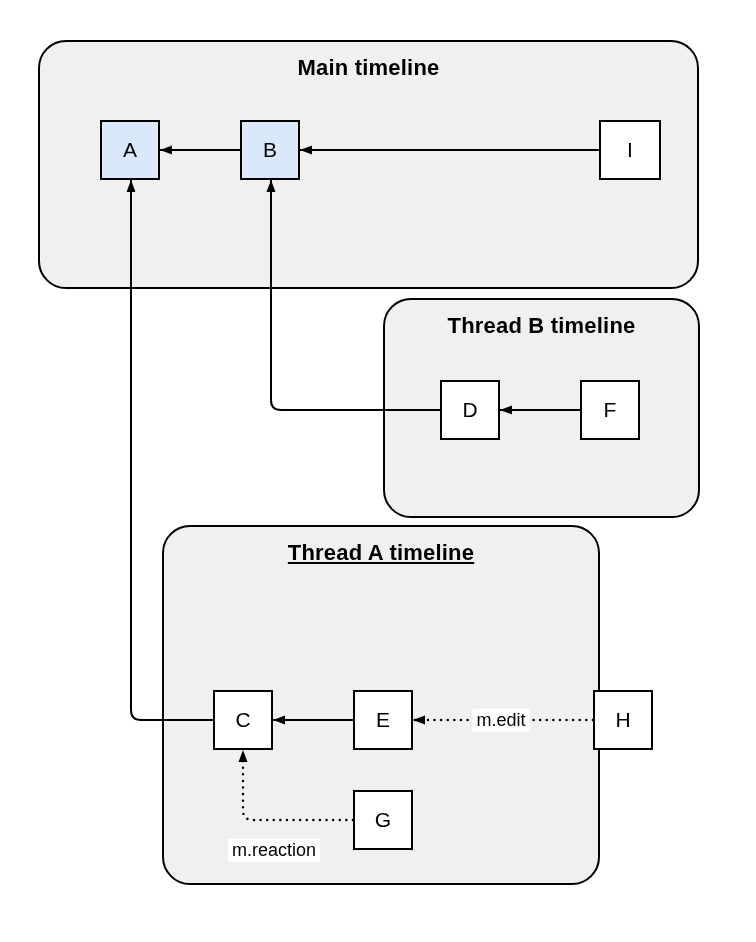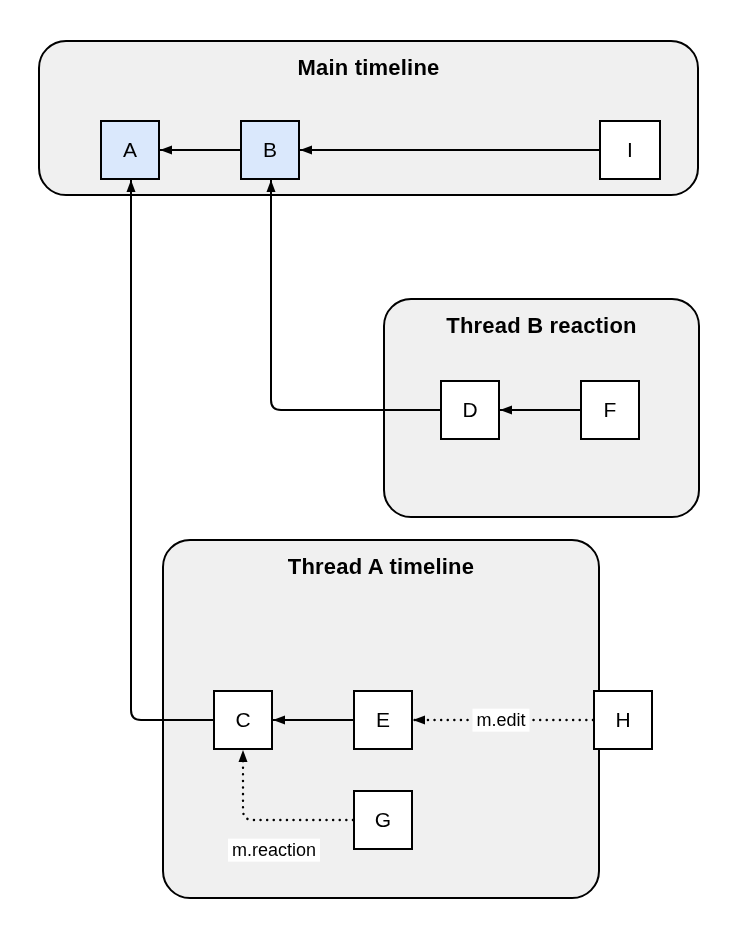--- a/index.html
+++ b/index.html
@@ -67,27 +67,27 @@
     padding: 1px 4px;
     white-space: nowrap;
     line-height: 1.15;
     text-align: center;
   }
 </style>
 </head>
 <body>
 
 <div class="stage" style="width: 756px; height: 942px;">
-  <div class="group" style="left: 38px; top: 40px; width: 661px; height: 156px;">
+  <div class="group" style="left: 38px; top: 40px; width: 661px; height: 249px;">
       <div class="group-title">Main timeline</div>
     </div>
     <div class="group" style="left: 383px; top: 298px; width: 317px; height: 220px;">
-      <div class="group-title">Thread B reaction</div>
+      <div class="group-title">Thread B timeline</div>
     </div>
-    <div class="group" style="left: 162px; top: 539px; width: 438px; height: 360px;">
+    <div class="group" style="left: 162px; top: 525px; width: 438px; height: 360px; text-decoration: underline;">
       <div class="group-title">Thread A timeline</div>
     </div>
     <svg class="edge-layer" xmlns="http://www.w3.org/2000/svg" viewBox="0 0 756 942">
     <defs>
       <marker id="arrowhead" markerUnits="userSpaceOnUse" markerWidth="14" markerHeight="11" viewBox="0 0 14 11" refX="13" refY="5.5" orient="auto">
         <path id="arrowhead-path" d="M1 1 L13 5.5 L1 10 Z" fill="#000000"></path>
       </marker>
     </defs>
   <path d="M 240 150 L 160 150" class="edge" marker-end="url(#arrowhead)"></path>
       <path d="M 599 150 L 300 150" class="edge" marker-end="url(#arrowhead)"></path>

